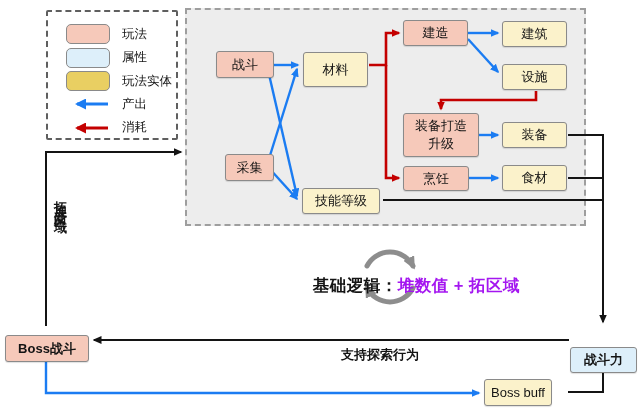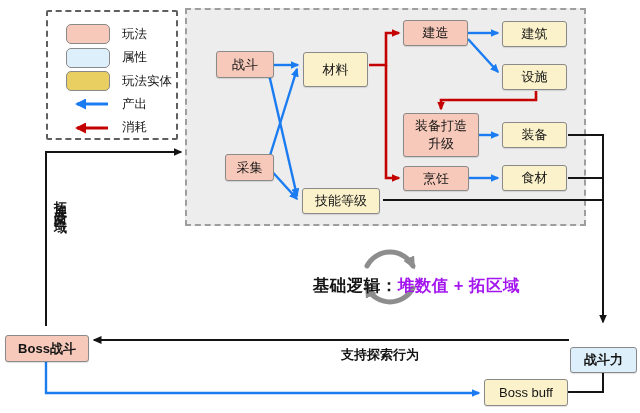--- a/index.html
+++ b/index.html
@@ -148,21 +148,21 @@
   <div class="node pink" style="left:403px;top:113px;width:76px;height:44px;">装备打造
 升级</div>
   <div class="node yellow" style="left:502px;top:122px;width:65px;height:26px;">装备</div>
   <div class="node pink" style="left:403px;top:166px;width:66px;height:25px;">烹饪</div>
   <div class="node yellow" style="left:502px;top:165px;width:65px;height:26px;">食材</div>
   <div class="node pink" style="left:203px;top:154px;width:49px;height:27px;margin-left:22px;">采集</div>
   <div class="node yellow" style="left:302px;top:188px;width:78px;height:26px;">技能等级</div>
 
   <div class="node pink bold" style="left:5px;top:335px;width:84px;height:27px;">Boss战斗</div>
   <div class="node lblue bold" style="left:570px;top:327px;width:67px;height:26px;margin-top:20px;">战斗力</div>
-  <div class="node yellow" style="left:484px;top:379px;width:84px;height:27px;">Boss buff</div>
+  <div class="node yellow" style="left:484px;top:379px;width:68px;height:27px;">Boss buff</div>
 
   <div class="core-logic">
     <span>基础逻辑：</span><span class="hl">堆数值 + 拓区域</span>
   </div>
 
   <div class="v-label">拓展新区域</div>
 
   <div class="support-label">支持探索行为</div>
 
 </div>

